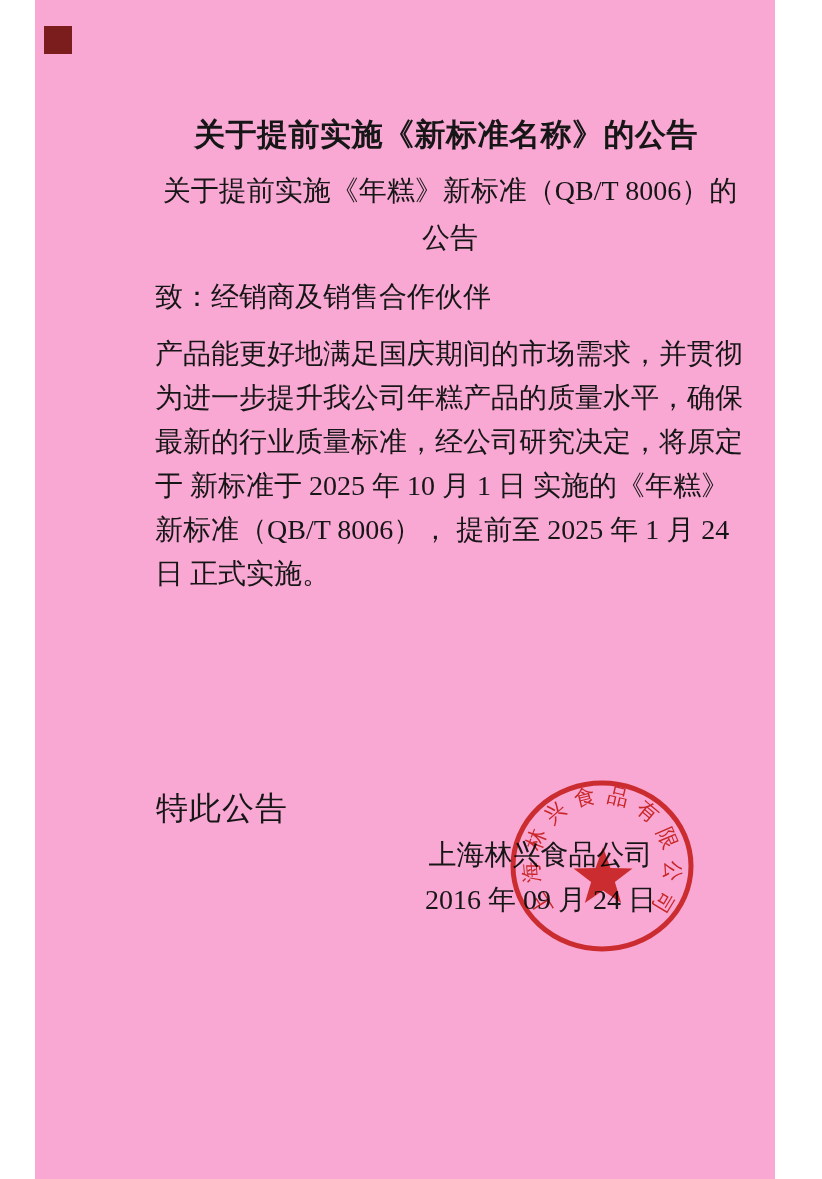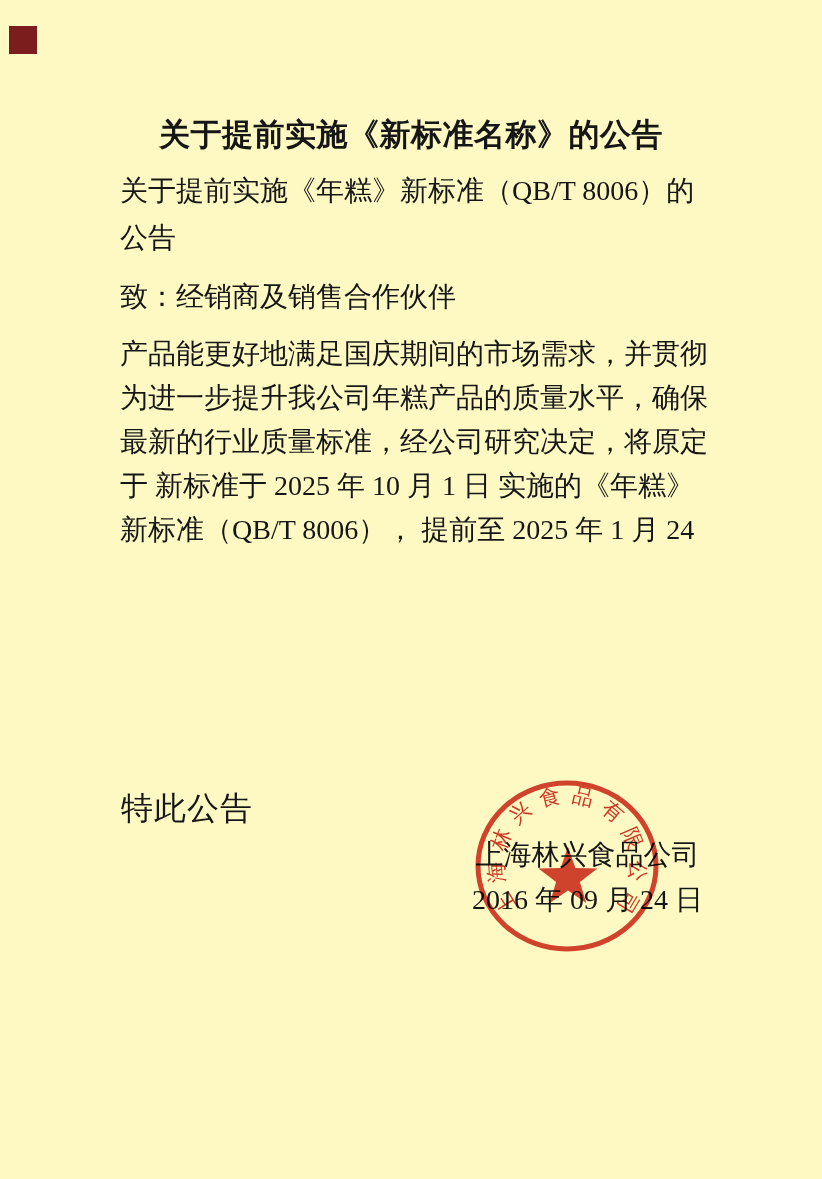--- a/index.html
+++ b/index.html
@@ -2,26 +2,27 @@
 <html lang="zh"><head>
 <meta charset="utf-8">
 <style>
   html, body {
     margin: 0;
     padding: 0;
     background: #ffffff;
   }
   .page {
     position: relative;
-    width: 822px;
+    width: 740px;
     height: 1179px;
-    background: #fef9c3;
+    background: #f9a8d4;
     overflow: hidden;
     font-family: "Liberation Serif", "DejaVu Serif", serif;
     color: #161616;
+    margin-left: 35px;
   }
   .corner-marker {
     position: absolute;
     left: 9px;
     top: 26px;
     width: 28px;
     height: 28px;
     background: #7b1d1d;
   }
   .doc-title {
@@ -36,20 +37,21 @@
     letter-spacing: 0.5px;
     white-space: nowrap;
   }
   .subject-block {
     position: absolute;
     top: 167px;
     left: 120px;
     width: 590px;
     font-size: 28px;
     line-height: 47px;
+    text-align: center;
   }
   .salutation {
     position: absolute;
     top: 274px;
     left: 120px;
     width: 590px;
     font-size: 28px;
     line-height: 46px;
     white-space: nowrap;
   }
@@ -110,20 +112,21 @@
   </div>
 
   <div class="salutation">致：经销商及销售合作伙伴</div>
 
   <div class="body-block">
     <div class="body-line">产品能更好地满足国庆期间的市场需求，并贯彻</div>
     <div class="body-line">为进一步提升我公司年糕产品的质量水平，确保</div>
     <div class="body-line">最新的行业质量标准，经公司研究决定，将原定</div>
     <div class="body-line">于 新标准于 2025 年 10 月 1 日 实施的《年糕》</div>
     <div class="body-line">新标准（QB/T 8006）， 提前至 2025 年 1 月 24</div>
+    <div class="body-line">日 正式实施。</div>
   </div>
 
   <div class="closing">特此公告</div>
 
   <div class="signature-block">
     <div class="sig-line">上海林兴食品公司</div>
     <div class="sig-line">2016 年 09 月 24 日</div>
   </div>
 
   <svg class="stamp" viewBox="0 0 200 200" aria-hidden="true">

